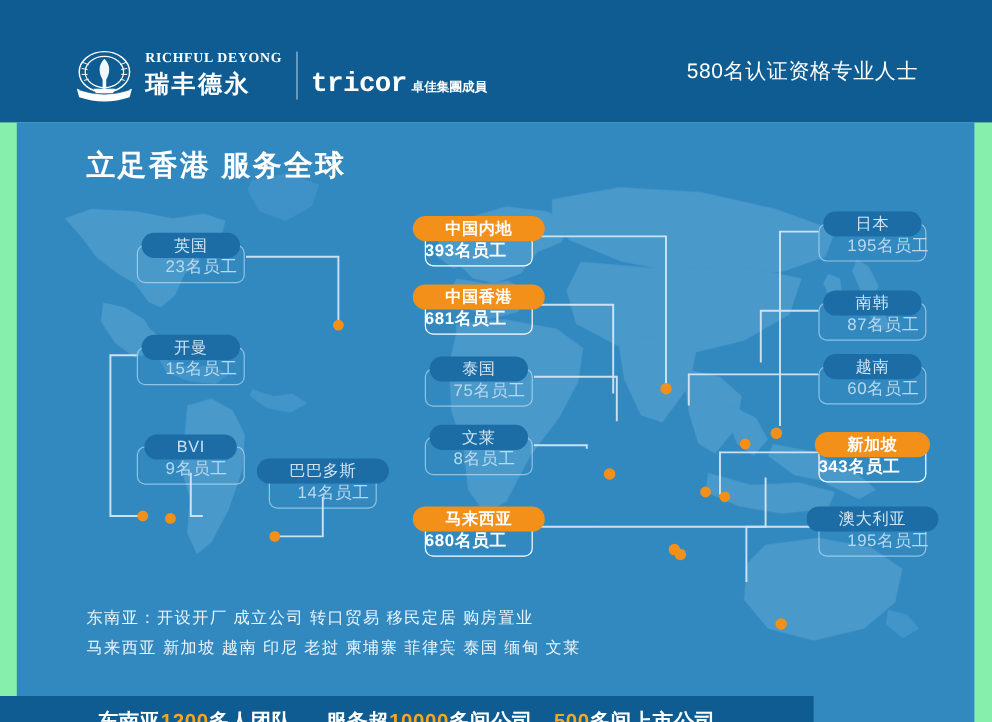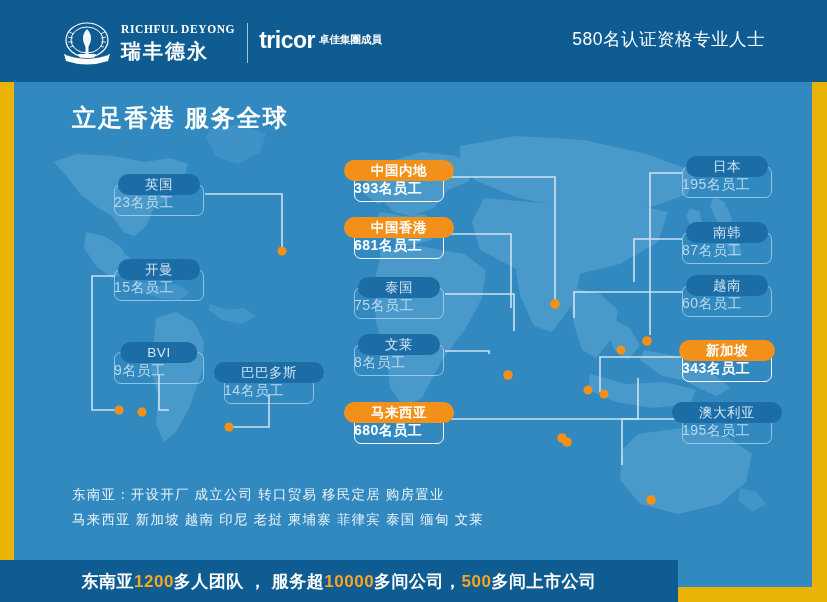--- a/index.html
+++ b/index.html
@@ -3,33 +3,33 @@
 <meta charset="utf-8">
 <style>
   html,body{margin:0;padding:0;}
   body{
     width:827px;height:602px;
     background:#0e5c91;
     font-family:"Liberation Sans","DejaVu Sans",sans-serif;
     overflow:hidden;
     position:relative;
   }
-  #root{position:absolute;inset:0;background:#eab308;}
+  #root{position:absolute;inset:0;background:#86efac;margin-top:20px;}
 
   
   .header{position:absolute;left:0;top:0;width:827px;height:82px;background:#0e5c91;}
   .logo-wrap{position:absolute;left:60px;top:20px;height:46px;display:flex;align-items:center;}
   .crest{width:54px;height:44px;position:relative;margin-right:7px;}
   .crest svg{display:block;}
   .logo-text{display:flex;flex-direction:column;justify-content:center;height:44px;}
   .logo-en{color:#ffffff;font-size:11.5px;font-weight:bold;letter-spacing:.6px;line-height:12px;
     font-family:"Liberation Serif","DejaVu Serif",serif;}
   .logo-cn{color:#ffffff;font-size:20px;font-weight:bold;letter-spacing:2px;line-height:26px;margin-top:3px;}
   .logo-div{width:1px;height:40px;background:#9fc3dc;margin:0 11px 0 12px;}
-  .tricor{display:flex;align-items:center;height:44px;padding-bottom:6px;}
+  .tricor{display:flex;align-items:flex-end;height:44px;padding-bottom:6px;font-family:Liberation Mono, monospace;}
   .tricor-word{color:#ffffff;font-size:23px;font-weight:bold;letter-spacing:-.5px;line-height:23px;}
   .tricor-cn{color:#ffffff;font-size:10.5px;line-height:12px;margin-left:4px;margin-bottom:2px;font-weight:bold;}
   .header-right{position:absolute;right:62px;top:0;height:78px;display:flex;align-items:center;}
   .header-right span{color:#ffffff;font-size:17.5px;letter-spacing:.5px;}
 
   
   .panel{position:absolute;left:14px;top:82px;width:798px;height:505px;background:#3289c0;overflow:hidden;}
   .panel-title{position:absolute;left:58px;top:20px;color:#ffffff;font-size:24px;font-weight:bold;letter-spacing:2px;}
 
   
@@ -50,21 +50,21 @@
     position:absolute;left:0;top:10px;width:90px;height:32px;
     border:1px solid rgba(222,240,252,.55);border-radius:7px;
     box-sizing:border-box;
   }
   .lbl .cnt{
     position:absolute;left:0;top:20px;width:90px;text-align:left;
     font-size:14px;white-space:nowrap;z-index:3;letter-spacing:.5px;
   }
   
   .lbl.dim .chip{background:#1c6ca5;color:#cfe4f3;}
-  .lbl.dim .cnt{color:#b9d8ee;}
+  .lbl.dim .cnt{color:#b9d8ee;padding-left:24px;}
   
   .lbl.hot .chip{background:#f39019;color:#ffffff;font-weight:bold;}
   .lbl.hot .cnt{color:#ffffff;font-weight:bold;}
   .lbl.hot .body{border-color:#ffffff;}
 
   
   .footer{position:absolute;left:0;top:560px;width:678px;height:42px;background:#0e5c91;
     display:flex;align-items:center;justify-content:center;}
   .footer span{color:#ffffff;font-size:17px;font-weight:bold;letter-spacing:.5px;}
   .footer .num{color:#f5a623;font-weight:bold;}

